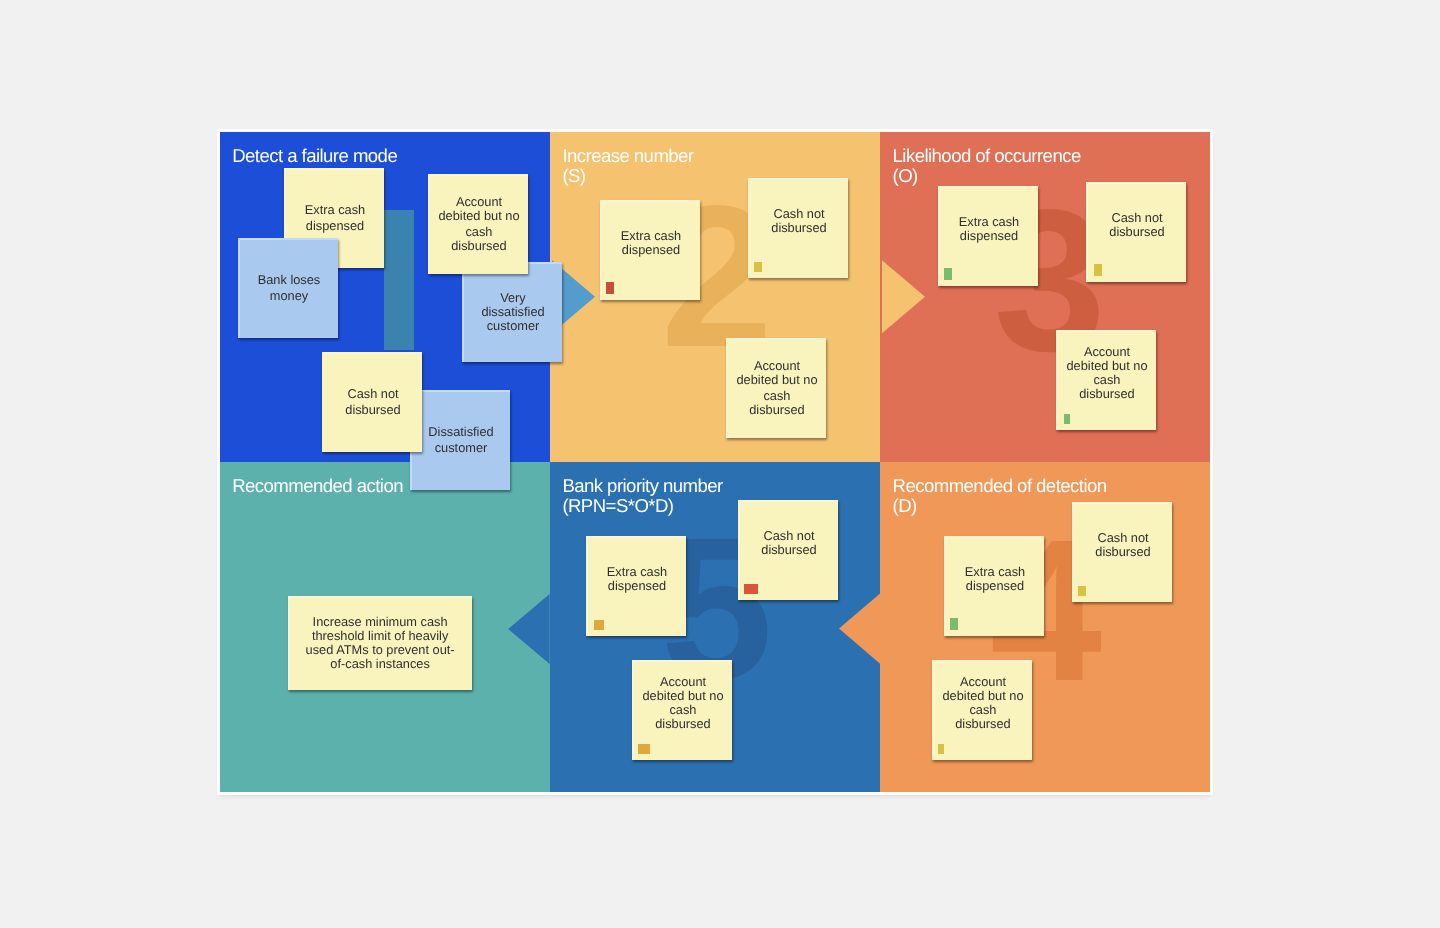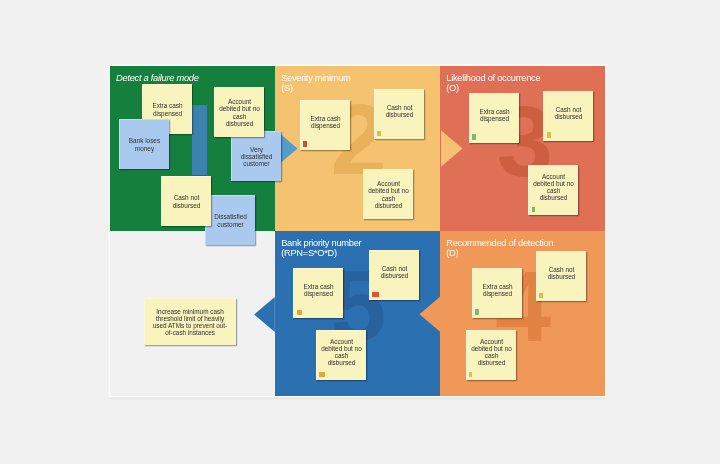--- a/index.html
+++ b/index.html
@@ -15,30 +15,30 @@
         box-shadow:0.7px 1.2px 1.2px rgba(0,0,0,.42);
         text-align:center;font-size:6.4px;color:#2f2f2f;-webkit-font-smoothing:antialiased;}
   .note .txt{position:absolute;will-change:transform;left:1px;right:1px;top:0;height:100%;display:flex;align-items:center;justify-content:center;flex-direction:column;line-height:7.1px;white-space:pre-line;}
   .badge{position:absolute;left:2.6px;bottom:2.9px;height:5.2px;}
   .arrowsvg{position:absolute;overflow:visible;}
 </style>
 </head>
 <body>
 
 <div id="board">
-    <div class="cell" style="left: 0px; top: 0px; background: #15803d; font-style: italic;">
+    <div class="cell" style="left: 0px; top: 0px; background: #1d4ed8;">
       <div class="cell-clip">
         <div class="bignum" style="left: 81.8px; top: 38.8px; font-size: 101px; color: rgb(59, 131, 174); width: 15px; height: 69.8px; background: rgb(59, 131, 174);"></div>
         <div class="cell-title">Detect a failure mode</div>
       </div>
     </div>
     <div class="cell" style="left: 165.1px; top: 0px; background: rgb(245, 194, 112);">
       <div class="cell-clip">
         <div class="bignum" style="left: 55.2px; top: 22.9px; font-size: 101px; color: rgb(233, 177, 89);">2</div>
-        <div class="cell-title">Severity minimum
+        <div class="cell-title">Increase number
 (S)</div>
       </div>
     </div>
     <div class="cell" style="left: 330.2px; top: 0px; background: rgb(223, 111, 85);">
       <div class="cell-clip">
         <div class="bignum" style="left: 56.5px; top: 24.9px; font-size: 101px; color: rgb(205, 95, 64);">3</div>
         <div class="cell-title">Likelihood of occurrence
 (O)</div>
       </div>
     </div>
@@ -47,20 +47,25 @@
         <div class="bignum" style="left: 54.6px; top: 25.2px; font-size: 101px; color: rgb(226, 131, 68);">4</div>
         <div class="cell-title">Recommended of detection
 (D)</div>
       </div>
     </div>
     <div class="cell" style="left: 165.1px; top: 165.1px; background: rgb(43, 112, 177);">
       <div class="cell-clip">
         <div class="bignum" style="left: 55px; top: 24px; font-size: 101px; color: rgb(39, 98, 158);">5</div>
         <div class="cell-title">Bank priority number
 (RPN=S*O*D)</div>
+      </div>
+    </div>
+    <div class="cell" style="left: 0px; top: 165.1px; background: rgb(92, 177, 172);">
+      <div class="cell-clip">
+        <div class="cell-title">Recommended action</div>
       </div>
     </div>
     <div style="position: absolute; left: 0px; top: 0px; width: 495.3px; height: 330.2px;">
       <svg class="arrowsvg" width="500" height="340" viewBox="0 0 500 340" style="left: 0px; top: 0px;">
         <path d="M187.50000000000003 82.4 L166.00000000000003 64.15 L166.00000000000003 100.65 Z" fill="#539ccb"></path>
       </svg>
       <svg class="arrowsvg" width="500" height="340" viewBox="0 0 500 340" style="left: 0px; top: 0px;">
         <path d="M352.5 82.4 L331 64.15 L331 100.65 Z" fill="#f5c270"></path>
       </svg>
       <svg class="arrowsvg" width="500" height="340" viewBox="0 0 500 340" style="left: 0px; top: 0px;">

